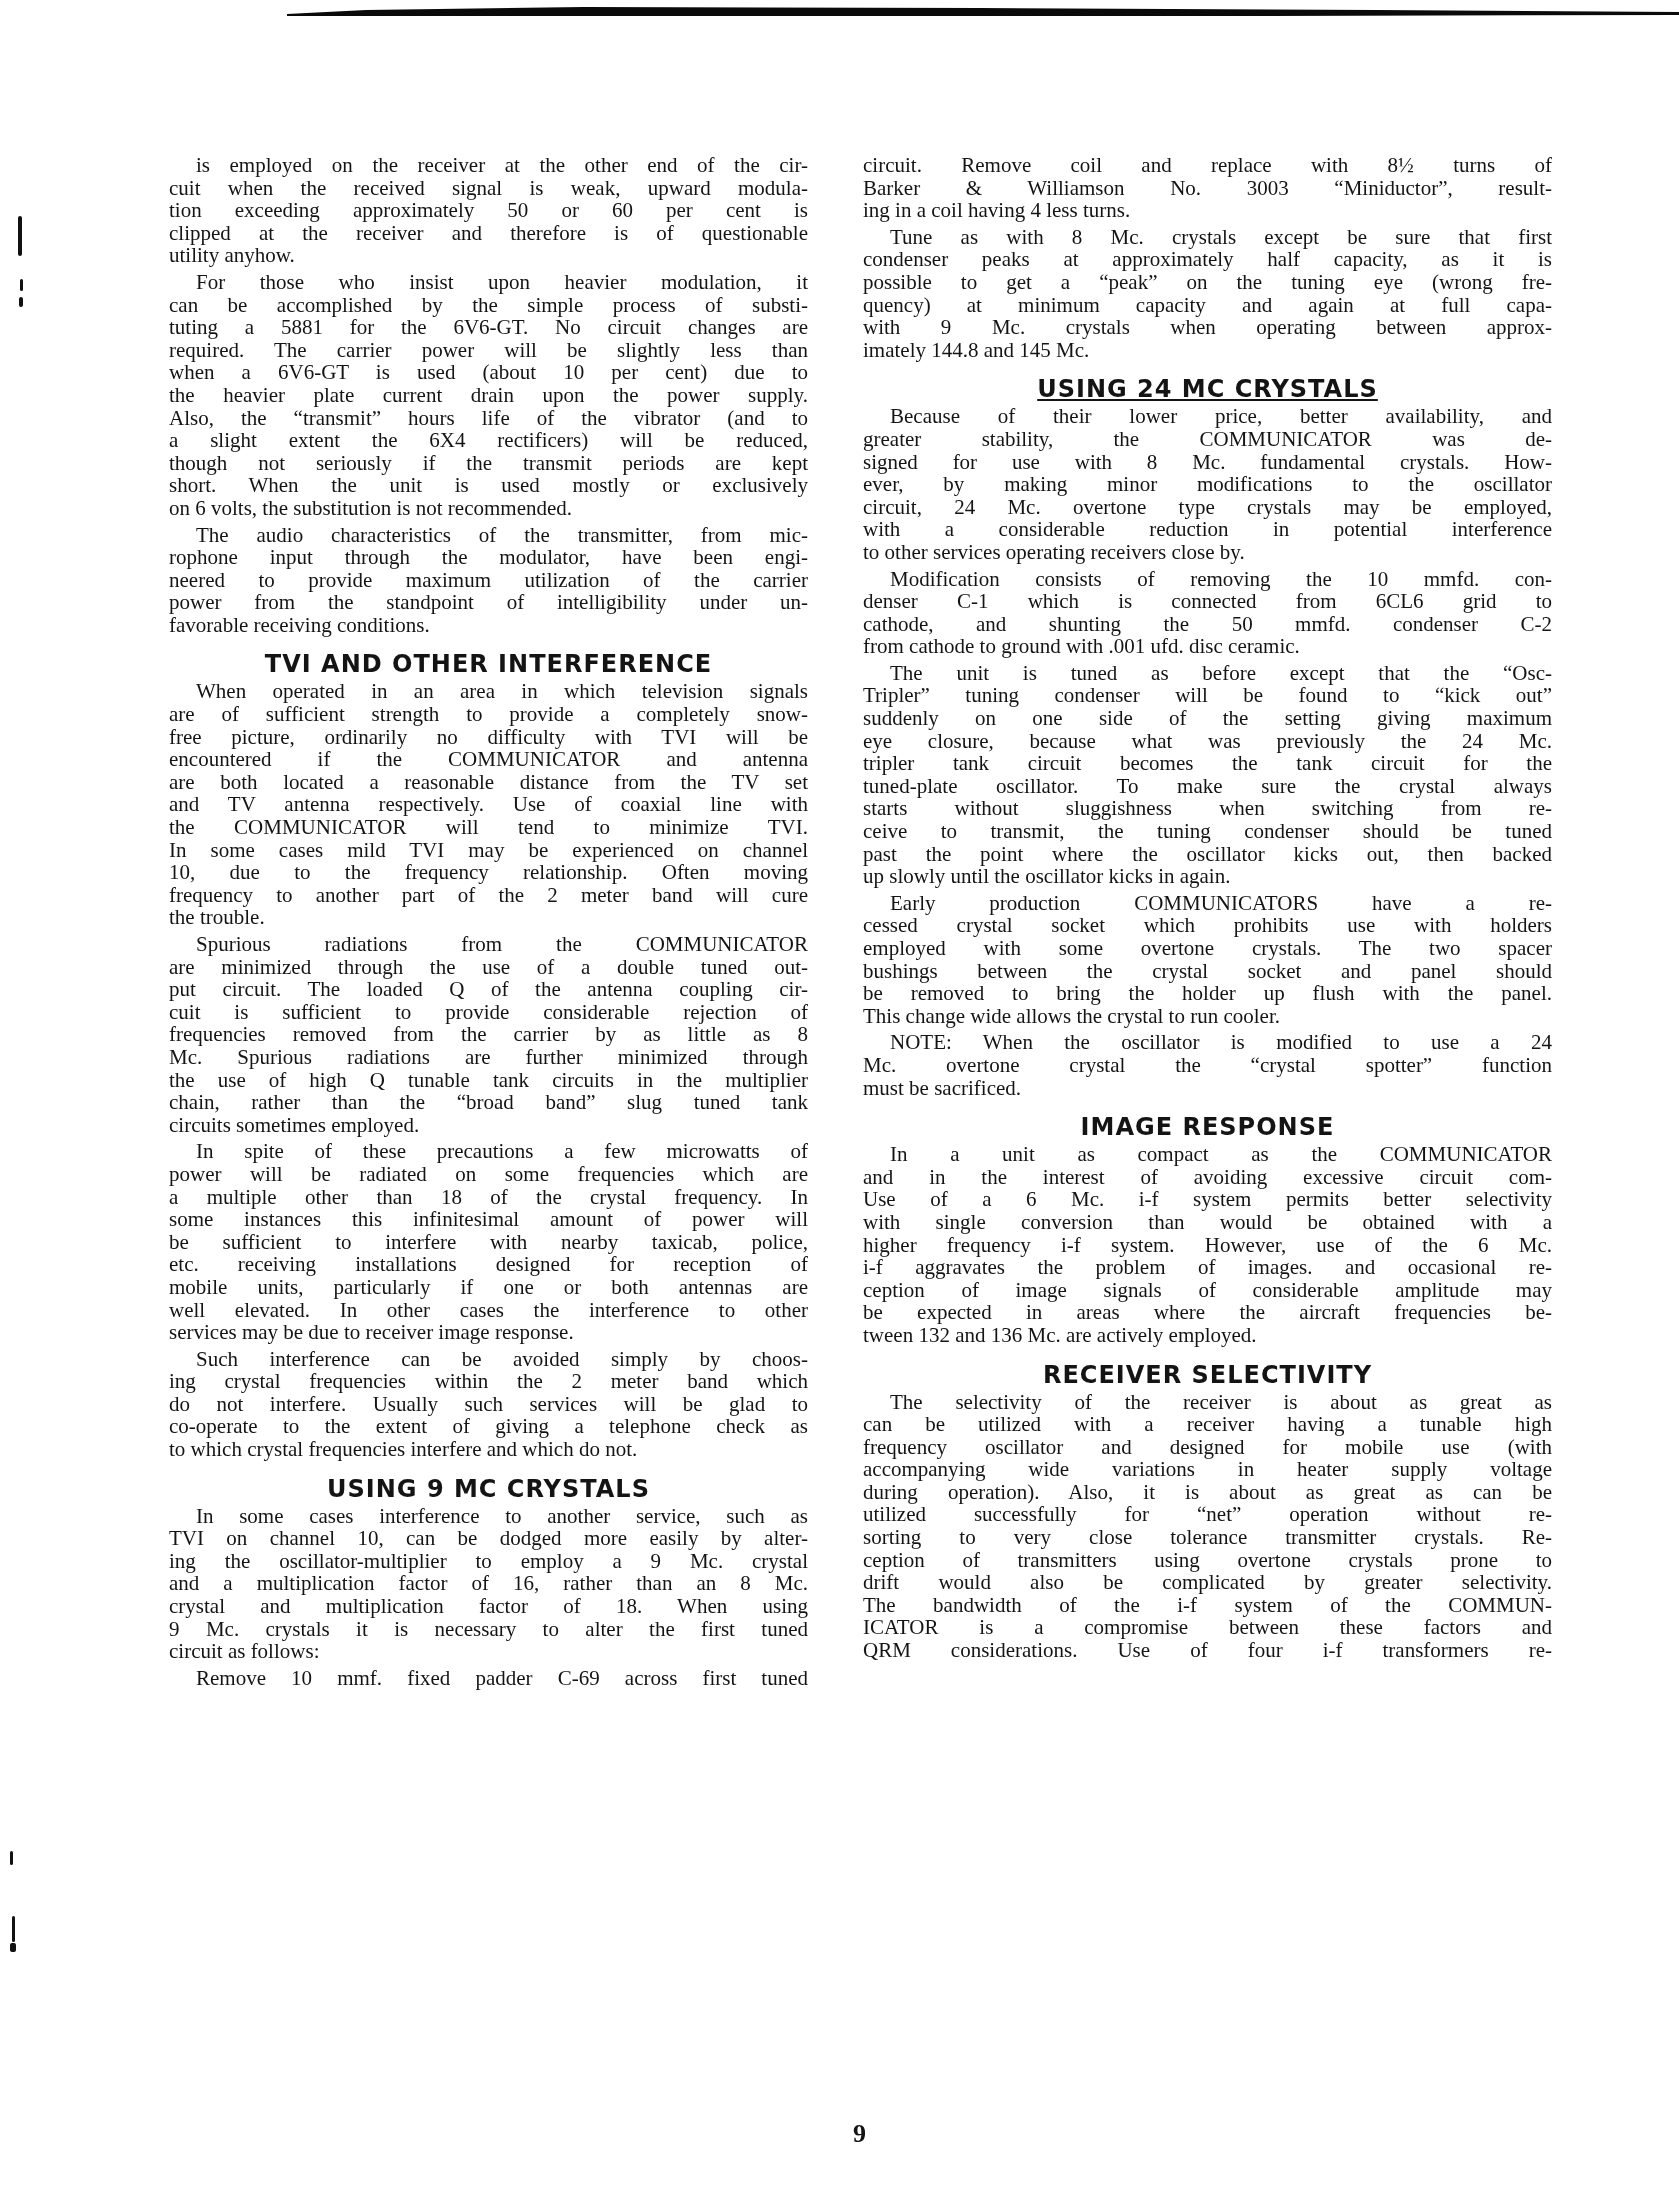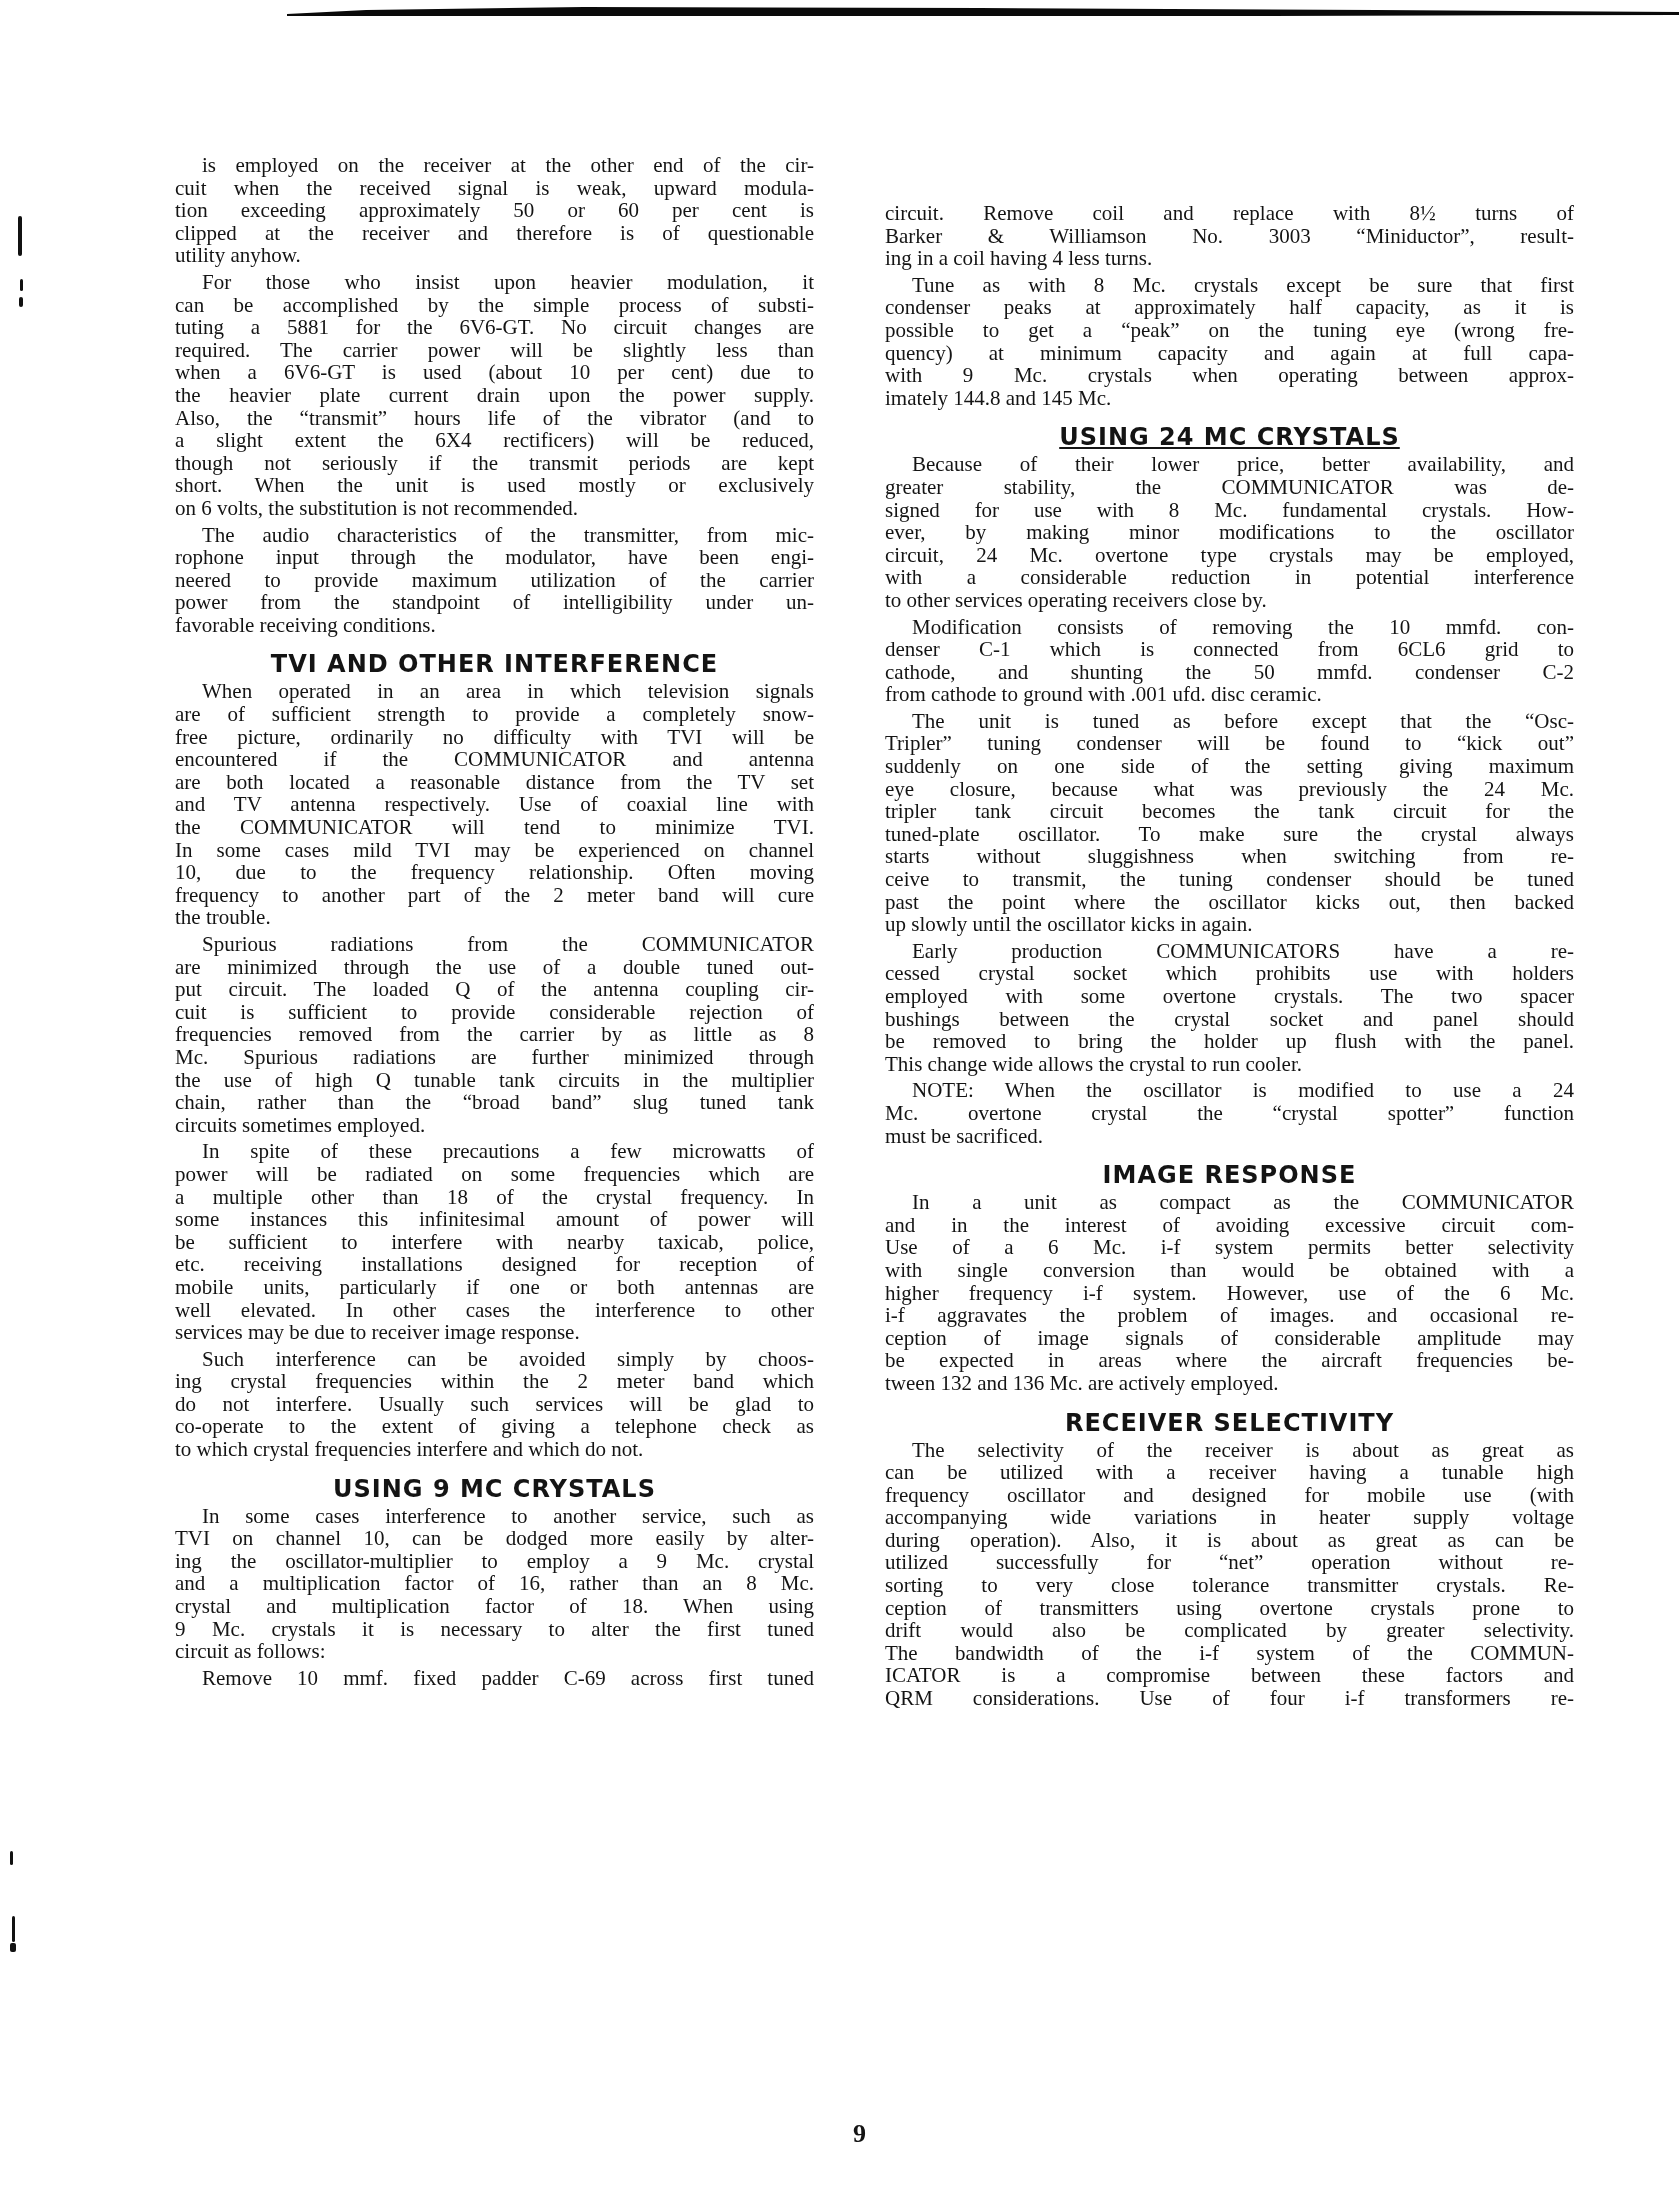--- a/index.html
+++ b/index.html
@@ -1,22 +1,22 @@
 <!DOCTYPE html>
 <html><head>
 <meta charset="utf-8">
 <style>
   html, body { margin:0; padding:0; background:#ffffff; }
   body { width:1679px; height:2188px; position:relative; overflow:hidden;
          font-family:"Liberation Serif","DejaVu Serif",serif; color:#141414; }
   .top-rule { position:absolute; left:287px; top:4px; width:1392px; height:10px; }
   .top-rule svg { display:block; }
   .col { position:absolute; top:154px; }
-  .col-left { left:175px; width:639px; }
-  .col-right { left:885px; width:689px;margin-top:48px; }
+  .col-left { left:169px; width:639px; }
+  .col-right { left:863px; width:689px; }
   .para { margin:0; font-size:21px; line-height:22.6px; text-align:justify; }
   .para .ln { display:block; text-align:justify; text-align-last:justify; white-space:nowrap; }
   .para .ln.last { text-align-last:left; }
   .para .ln.indent { padding-left:27px; }
   .para + .para { margin-top:4px; }
   .heading { margin:0; font-family:"DejaVu Sans","Liberation Sans",sans-serif; font-weight:bold;
              font-size:24px; letter-spacing:1px; text-align:center; line-height:28px; }
   .page-number { position:absolute; left:853px; top:2119px; font-size:26px; font-weight:bold;
                  font-family:"Liberation Serif",serif; }
   .margin-mark { position:absolute; background:#111; border-radius:2px; }

